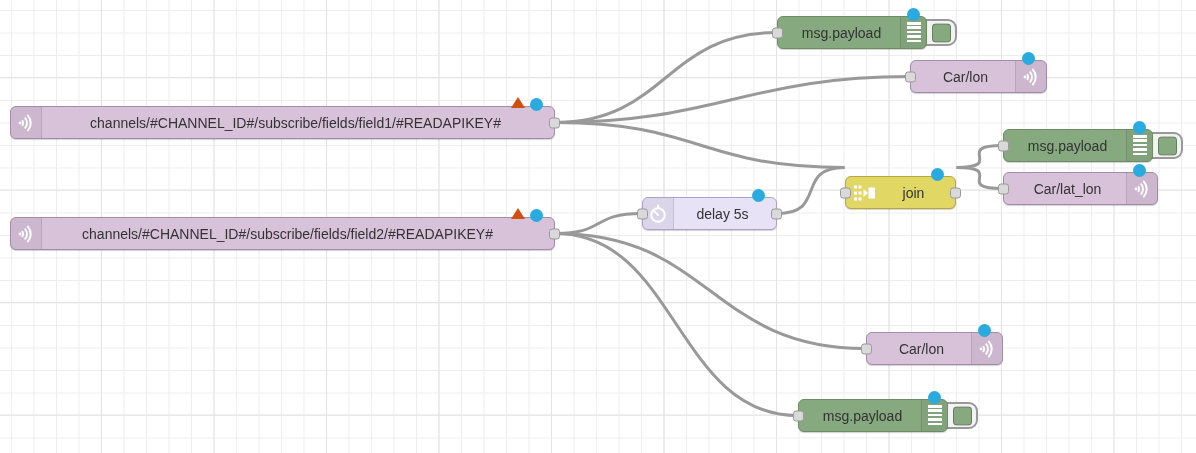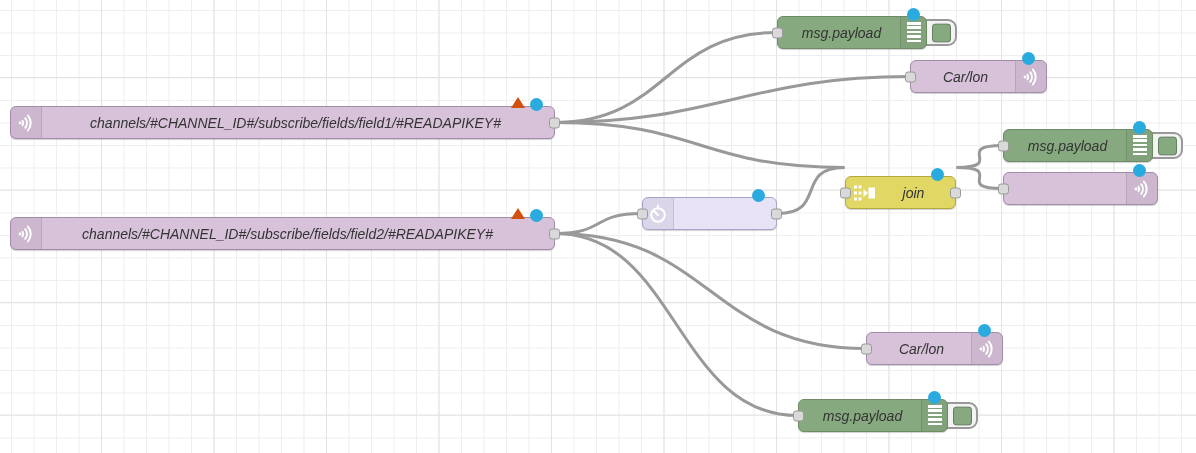--- a/index.html
+++ b/index.html
@@ -11,21 +11,21 @@
       linear-gradient(to right,#e3e3e3 1px,transparent 1px),
       linear-gradient(to bottom,#e3e3e3 1px,transparent 1px),
       linear-gradient(to right,#eeeeee 1px,transparent 1px),
       linear-gradient(to bottom,#eeeeee 1px,transparent 1px);
     background-size:112.5px 112.5px,112.5px 112.5px,22.5px 22.5px,22.5px 22.5px;
     background-position:-11.5px 0,0 -35.5px,11px 10px,11px 10px;
   }
   #wires{position:absolute;left:0;top:0;width:100%;height:100%;}
   .node{
     position:absolute;box-sizing:border-box;border:1px solid;border-radius:6px;
-    box-shadow:0 1px 1px rgba(0,0,0,0.18);cursor:move;font-style:italic;
+    box-shadow:0 1px 1px rgba(0,0,0,0.18);cursor:move;
   }
   .label{
     position:absolute;top:0;bottom:0;display:flex;align-items:center;justify-content:center;
     font-size:14px;color:#333;white-space:nowrap;overflow:hidden;
   }
   .icon-area{
     position:absolute;top:0;bottom:0;width:30px;display:flex;align-items:center;justify-content:center;
   }
   .icon-left{left:0;background:rgba(0,0,0,0.055);border-right:1px solid rgba(0,0,0,0.1);border-radius:5px 0 0 5px;}
   .icon-right{right:0;background:rgba(0,0,0,0.055);border-left:1px solid rgba(0,0,0,0.1);border-radius:0 5px 5px 0;}
@@ -152,20 +152,21 @@
     <div class="node node-delay" style="left: 642px; top: 197px; width: 135px; height: 33px; background: rgb(231, 226, 246); border-color: rgb(170, 162, 200);">
       <span class="icon-area icon-left">
         <svg width="24" height="24" viewBox="0 0 24 24">
           <g fill="none" stroke="#fff" stroke-width="2" stroke-linecap="round">
             <circle cx="12" cy="13" r="6.8"></circle>
             <path d="M12 13 L7.8 8.8"></path>
             <path d="M12 3.6 L12 6"></path>
           </g>
         </svg>
       </span>
+      <span class="label" style="left: 34px; right: 8px;">delay 5s</span>
       <span class="port port-in"></span>
       <span class="port port-out"></span>
       <span class="mod-dot" style="background: rgb(41, 171, 224); right: 11px;"></span>
     </div>
     <div class="node node-debug" style="left: 1003px; top: 129px; width: 150px; height: 33px; background: rgb(135, 169, 128); border-color: rgb(111, 139, 102);">
       <span class="debug-strip">
         <span class="debug-bars"></span>
       </span>
       <span class="debug-toggle">
         <span class="debug-toggle-inner" style="background: rgb(135, 169, 128);"></span>
@@ -178,20 +179,21 @@
       <span class="icon-area icon-right">
         <svg width="22" height="22" viewBox="0 0 22 22">
           <g fill="none" stroke="#fff" stroke-width="2" stroke-linecap="round">
             <path d="M7.5 8.8 A4 4 0 0 1 7.5 13.2"></path>
             <path d="M10.2 6.2 A7.6 7.6 0 0 1 10.2 15.8"></path>
             <path d="M12.9 3.6 A11.2 11.2 0 0 1 12.9 18.4"></path>
           </g>
           <circle cx="5" cy="11" r="1.4" fill="#fff"></circle>
         </svg>
       </span>
+      <span class="label" style="left: 8px; right: 34px;">Car/lat_lon</span>
       <span class="port port-in"></span>
       <span class="mod-dot" style="background: rgb(41, 171, 224); right: 11px;"></span>
     </div>
     <div class="node node-mqtt-out" style="left: 866px; top: 332px; width: 137px; height: 33px; background: rgb(216, 194, 218); border-color: rgb(162, 140, 171);">
       <span class="icon-area icon-right">
         <svg width="22" height="22" viewBox="0 0 22 22">
           <g fill="none" stroke="#fff" stroke-width="2" stroke-linecap="round">
             <path d="M7.5 8.8 A4 4 0 0 1 7.5 13.2"></path>
             <path d="M10.2 6.2 A7.6 7.6 0 0 1 10.2 15.8"></path>
             <path d="M12.9 3.6 A11.2 11.2 0 0 1 12.9 18.4"></path>

